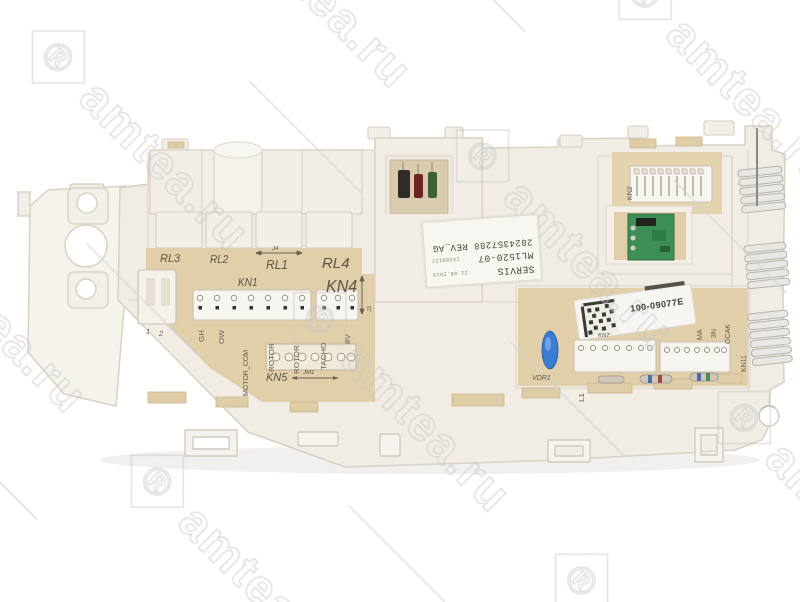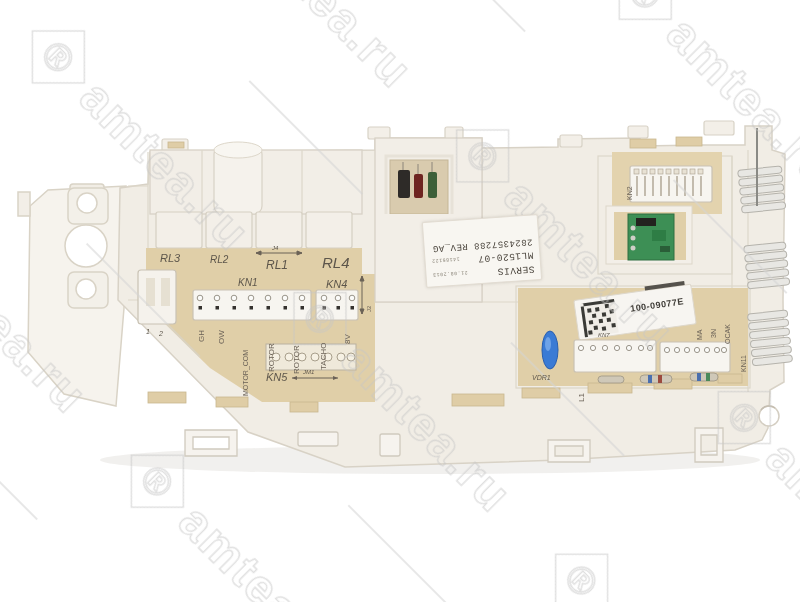--- a/index.html
+++ b/index.html
@@ -333,21 +333,21 @@
   <rect x="0" y="0" width="800" height="602" fill="url(#wm)" opacity="0.55"></rect>
 </svg>
 
 <span class="lbl" style="left:160px;top:253px;font-size:11px;">RL3</span>
 <span class="lbl" style="left:210px;top:255px;font-size:10px;">RL2</span>
 <span class="lbl" style="left:266px;top:259px;font-size:12px;">RL1</span>
 <span class="lbl tiny" style="left:272px;top:245px;">J4</span>
 <span class="lbl" style="left:322px;top:255px;font-size:15px;">RL4</span>
 
 <span class="lbl" style="left:238px;top:278px;font-size:10px;">KN1</span>
-<span class="lbl" style="left:326px;top:279px;font-size:11px;">KN4</span>
+<span class="lbl" style="left:326px;top:279px;font-size:16px;">KN4</span>
 <span class="lbl" style="left:266px;top:372px;font-size:11px;">KN5</span>
 <span class="lbl tiny" style="left:303px;top:369px;">JM1</span>
 <span class="lbl" style="left:146px;top:328px;font-size:7px;">1</span>
 <span class="lbl" style="left:159px;top:330px;font-size:7px;">2</span>
 <span class="lbl" style="left:532px;top:374px;font-size:7px;">VDR1</span>
 <span class="lbl tiny" style="left:598px;top:332px;">KN7</span>
 
 <span class="vlbl" style="left:198px;top:342px;font-size:8px;">GH</span>
 <span class="vlbl" style="left:218px;top:344px;font-size:8px;">OW</span>
 <span class="vlbl" style="left:242px;top:396px;font-size:7px;">MOTOR_COM</span>

